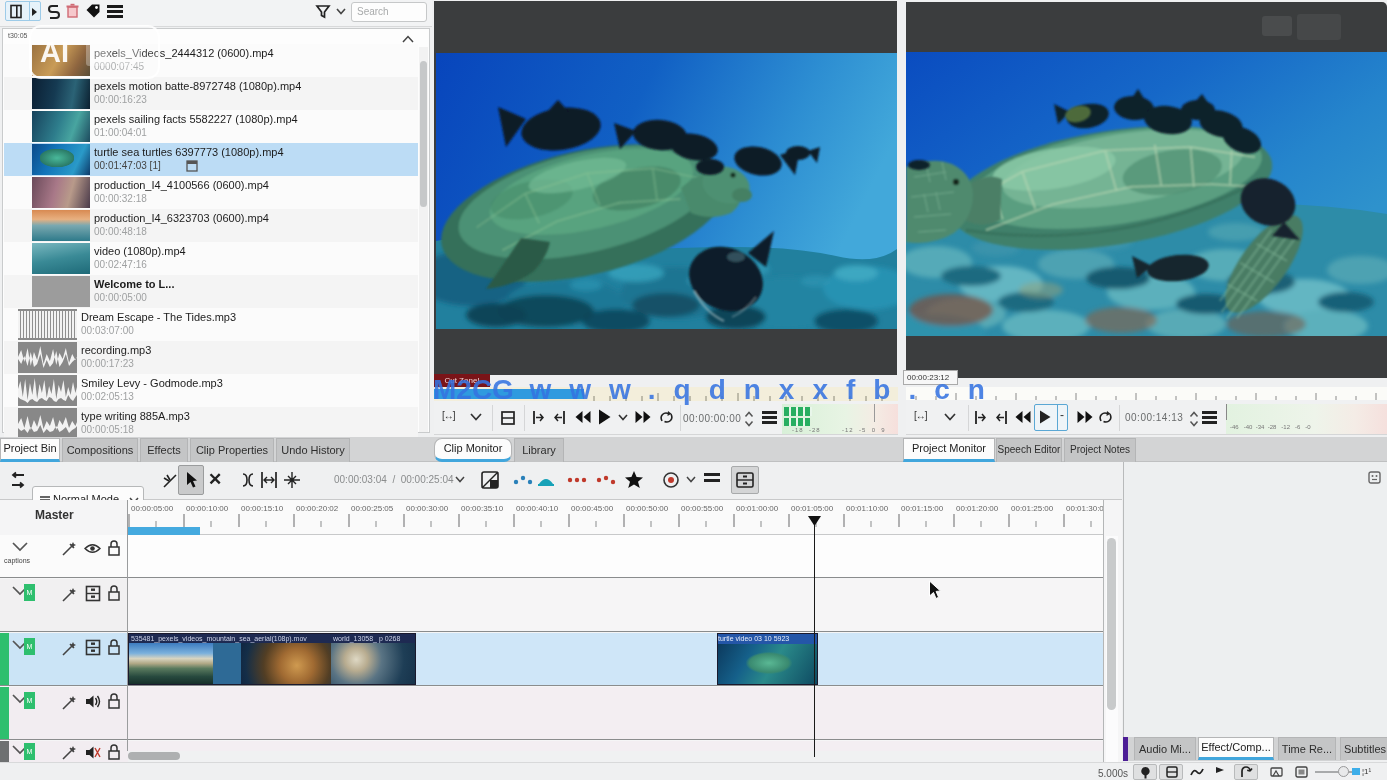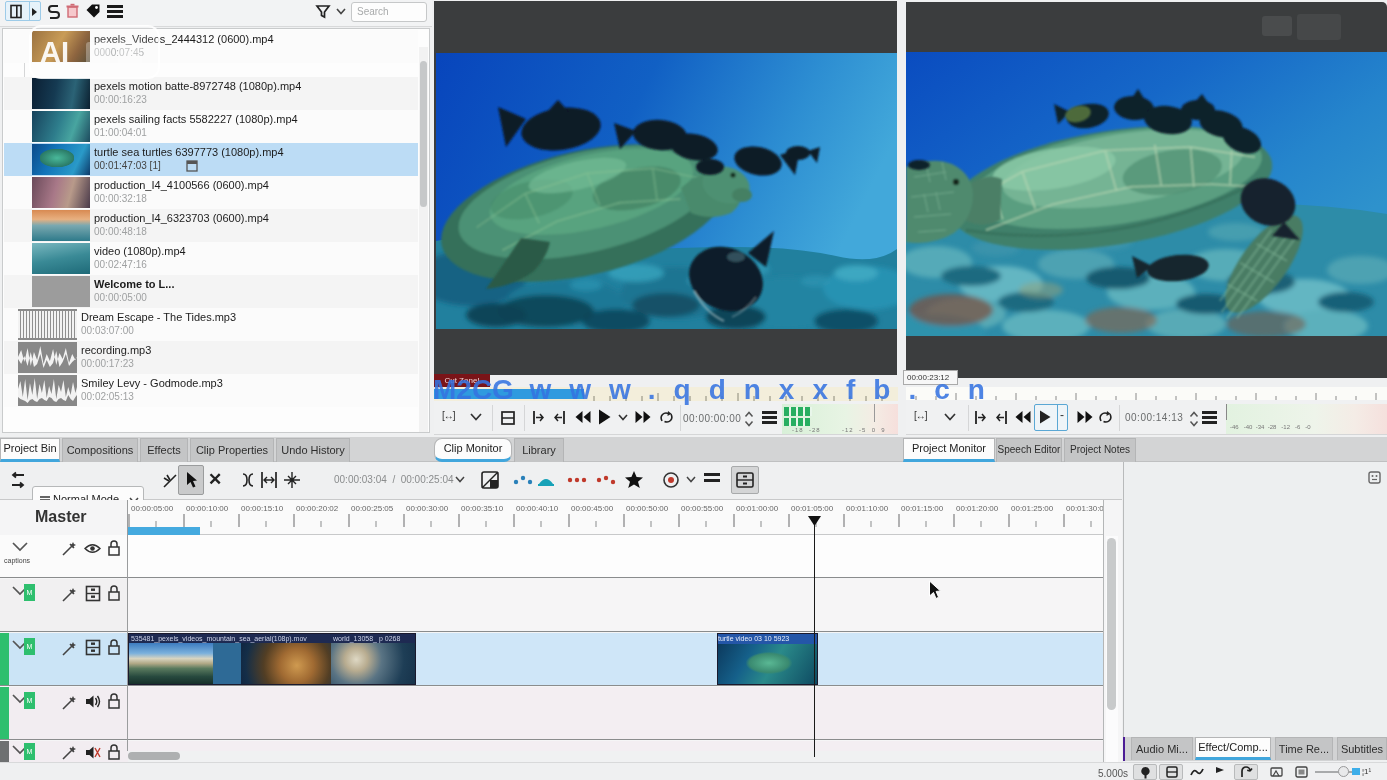--- a/index.html
+++ b/index.html
@@ -56,21 +56,21 @@
       .brow { position:absolute; left:1px; width:414px; height:33px; }
       .brow .tt { position:absolute; left:90px; top:3px; font-size:11px; color:#1c1c1c; }
       .brow .dd { position:absolute; left:90px; top:17px; font-size:10px; color:#9fa1a2; }
       .brow .th { position:absolute; left:28px; top:1px; width:58px; height:31px; }
       .arow .th { left:14px; width:59px; }
       .arow .tt { left:77px; }
       .arow .dd { left:77px; }
     </style>
 
     <div class="abs" style="left:21px;top:18px;width:1px;height:265px;background:#d5d6d7;"></div>
-    <div class="brow" style="top:1px;background:#fbfbfb;padding-left:9px;">
+    <div class="brow" style="top:15px;background:#fbfbfb;padding-left:9px;">
       <div class="th" style="background:linear-gradient(120deg,#8a5a20,#c08b3a 45%,#7a4a1e 75%,#3c3016);"></div>
       <div class="tt">pexels_Videos_2444312 (0600).mp4</div>
         <div class="dd">0000:07:45</div>
     </div>
     <div class="brow" style="top:48px;background:#f4f4f4;">
       <div class="th" style="background:linear-gradient(100deg,#0b1f33,#153a52 40%,#2b6376 70%,#0b2030);"></div>
       <div class="tt">pexels motion batte-8972748 (1080p).mp4</div>
         <div class="dd">00:00:16:23</div>
     </div>
     <div class="brow" style="top:81px;background:#fbfbfb;">
@@ -120,20 +120,27 @@
         </svg>
       <div class="tt">recording.mp3</div>
         <div class="dd">00:00:17:23</div>
     </div>
     <div class="brow arow" style="top:345px;background:#fbfbfb;">
       <svg class="th" style="background:#888;" width="74" height="31" viewBox="0 0 74 31" preserveAspectRatio="none">
           <polygon fill="#f2f2f2" points="0,14 3,6 6,22 9,4 12,25 15,8 18,20 21,3 24,24 27,9 30,18 33,5 36,23 39,11 42,19 45,4 48,24 51,10 54,17 57,5 60,22 63,12 66,20 69,7 72,18 74,12 74,20 72,22 69,26 66,24 63,20 60,26 57,25 54,23 51,24 48,27 45,26 42,23 39,22 36,26 33,25 30,23 27,24 24,27 21,26 18,24 15,25 12,28 9,26 6,25 3,24 0,22"></polygon>
         </svg>
       <div class="tt">Smiley Levy - Godmode.mp3</div>
         <div class="dd">00:02:05:13</div>
+    </div>
+    <div class="brow arow" style="top:378px;background:#f4f4f4;">
+      <svg class="th" style="background:#888;" width="74" height="31" viewBox="0 0 74 31" preserveAspectRatio="none">
+          <polygon fill="#f2f2f2" points="0,16 4,10 8,20 12,8 16,22 20,12 24,19 28,7 32,21 36,13 40,18 44,9 48,22 52,12 56,17 60,9 64,20 68,13 72,18 74,14 74,18 72,20 68,22 64,25 60,19 56,22 52,24 48,18 44,23 40,24 36,21 32,25 28,17 24,23 20,24 16,19 12,25 8,21 4,23 0,20"></polygon>
+        </svg>
+      <div class="tt">type writing 885A.mp3</div>
+        <div class="dd">00:00:05:18</div>
     </div>
 
     <div class="abs" style="left:416px;top:18px;width:9px;height:385px;background:#f2f2f2;"></div>
     <div class="abs" style="left:417px;top:32px;width:7px;height:146px;background:#c6c8c9;border-radius:4px;"></div>
   </div>
 </div>
 
 <div class="abs" style="left:434px;top:0;width:464px;height:437px;background:#eff0f1;">
   <div class="abs" style="left:0;top:1px;width:463px;height:374px;background:#3b3d3e;"></div>
 
@@ -597,21 +604,21 @@
   <svg class="abs" style="left:736px;top:10px;" width="18" height="16" viewBox="0 0 18 16">
       <rect x="1" y="1" width="16" height="14" rx="1.5" fill="none" stroke="#222" stroke-width="1.6"></rect>
       <line x1="1" y1="8" x2="17" y2="8" stroke="#222" stroke-width="1.4"></line>
       <rect x="7" y="3.5" width="4" height="2" fill="#222"></rect>
       <rect x="7" y="10.5" width="4" height="2" fill="#222"></rect>
     </svg>
 </div>
 
 <div class="abs" style="left:0;top:500px;width:1122px;height:262px;background:#f5f5f6;">
 
-  <div class="abs" style="left:35px;top:8px;font-size:16px;color:#333;font-weight:bold;">Master</div>
+  <div class="abs" style="left:35px;top:8px;font-size:12px;color:#333;font-weight:bold;">Master</div>
 
   <div class="abs" style="left:128px;top:0;width:975px;height:35px;background:#fafafa;border-bottom:1px solid #c8c9ca;" id="ruler">
     <svg width="975" height="35">
       <g font-family="Liberation Sans" font-size="8" fill="#666">
         <text x="3" y="11">00:00:05:00</text>
           <text x="58" y="11">00:00:10:00</text>
           <text x="113" y="11">00:00:15:10</text>
           <text x="168" y="11">00:00:20:02</text>
           <text x="223" y="11">00:00:25:05</text>
           <text x="278" y="11">00:00:30:00</text>
@@ -813,21 +820,21 @@
 </div>
 
 <div class="abs" style="left:1123px;top:462px;width:264px;height:275px;background:#edeff0;border-left:1px solid #b8babb;">
   <svg class="abs" style="left:244px;top:9px;" width="13" height="13" viewBox="0 0 13 13">
       <rect x="1" y="1" width="11" height="11" rx="2" fill="none" stroke="#666" stroke-width="1.4"></rect>
       <circle cx="4.5" cy="5" r="1" fill="#666"></circle>
       <circle cx="8.5" cy="5" r="1" fill="#666"></circle>
       <path d="M4 8.5 H9" stroke="#666" stroke-width="1.2"></path>
     </svg>
 </div>
-<div class="abs" style="left:1123px;top:737px;width:224px;height:24px;background:#d2d3d4;border-left:2px solid #4c1d95;text-decoration:underline;">
+<div class="abs" style="left:1123px;top:737px;width:224px;height:24px;background:#d2d3d4;border-left:5px solid #4c1d95;text-decoration:underline;">
   <div class="tab" style="left:6px;top:0;width:62px;height:23px;">Audio Mi...</div>
   <div class="tab tabact" style="left:70px;top:0;width:76px;height:23px;line-height:18px;">Effect/Comp...</div>
   <div class="tab" style="left:150px;top:0;width:58px;height:23px;">Time Re...</div>
   <div class="tab" style="left:212px;top:0;width:50px;height:23px;">Subtitles</div>
 </div>
 
 <div class="abs" style="left:0;top:762px;width:1387px;height:18px;background:#eff0f1;border-top:1px solid #d8d9da;">
   <div class="abs" style="left:1098px;top:5px;font-size:10px;color:#555;">5.000s</div>
   <div class="abs" style="left:1133px;top:1px;width:24px;height:16px;background:#dfe0e1;border:1px solid #b8babb;border-radius:2px;"></div>
   <svg class="abs" style="left:1140px;top:3px;" width="11" height="13" viewBox="0 0 11 13">

